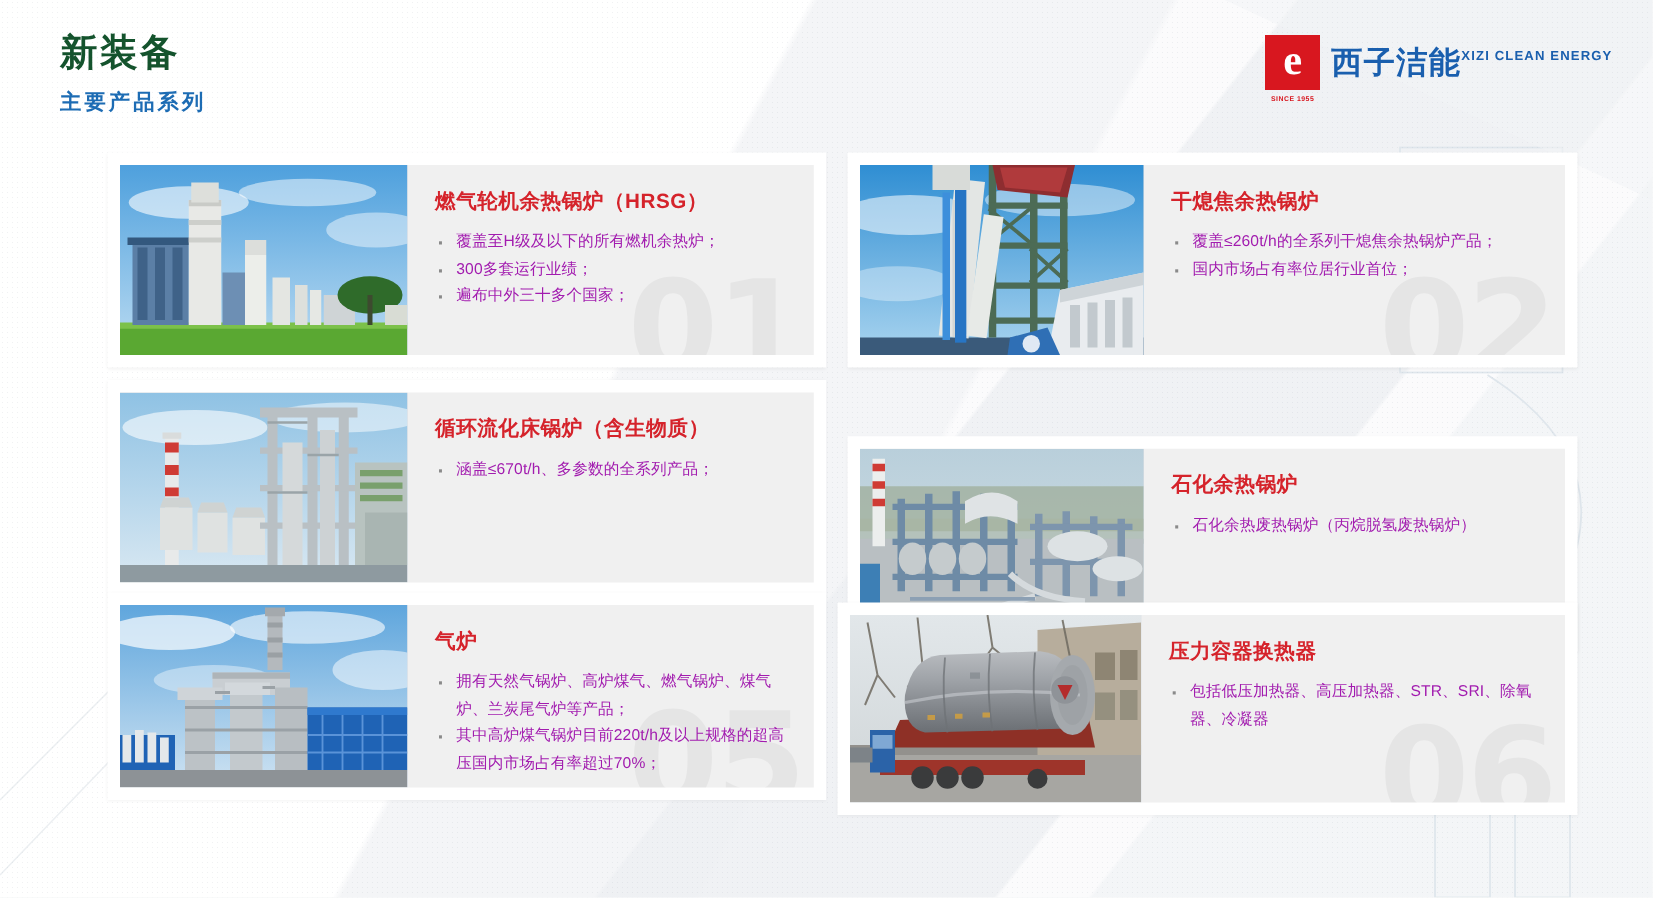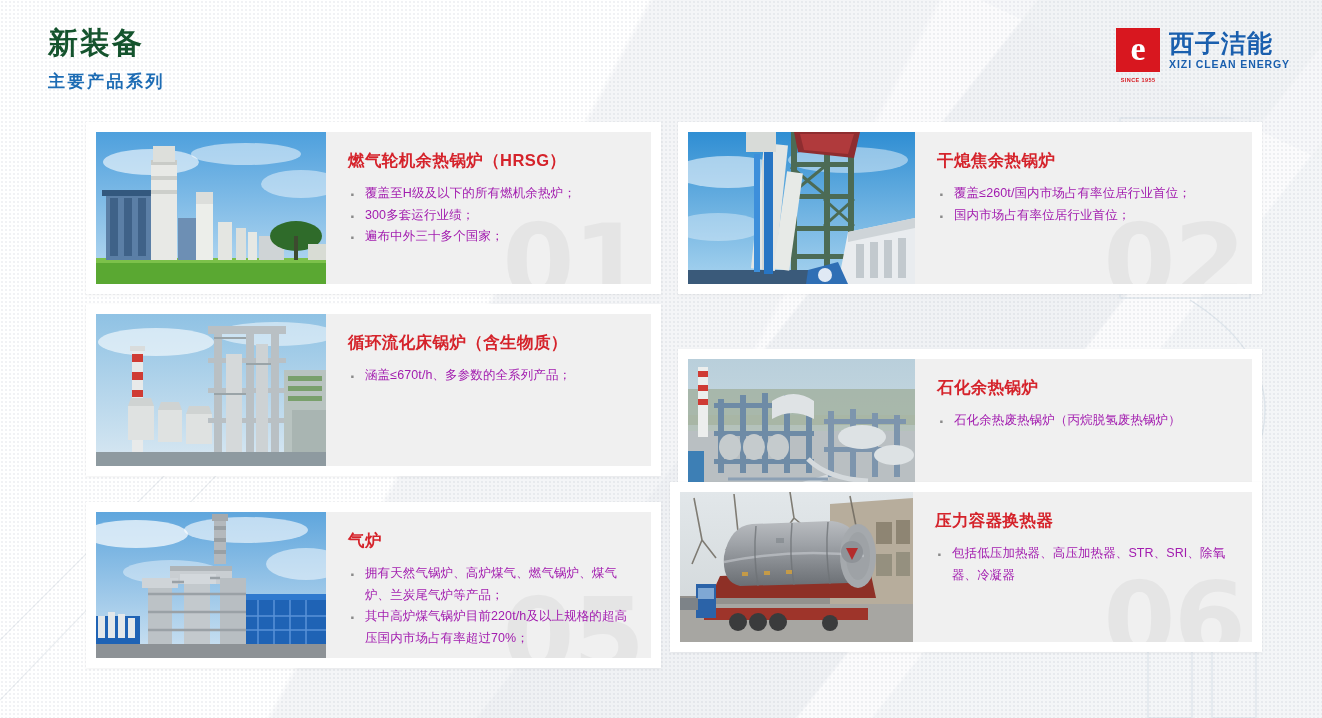--- a/index.html
+++ b/index.html
@@ -65,21 +65,21 @@
     color: #ffffff; font-size: 34px; font-weight: bold;
     font-family: "Liberation Serif", "DejaVu Serif", serif;
     line-height: 1; margin-top: -2px;
   }
   .logo-since {
     position: absolute; left: 0; bottom: -11px;
     width: 44px; text-align: center;
     font-size: 5.5px; letter-spacing: .4px; color: #d8171f; font-weight: bold;
     white-space: nowrap;
   }
-  .logo-text { display: flex; flex-direction: column; }
+  .logo-text { display: flex; flex-direction: row; }
   .logo-cn {
     font-size: 25px; font-weight: bold; color: #1a5fae;
     letter-spacing: 1px; line-height: 1.05;
   }
   .logo-en {
     font-size: 10.5px; font-weight: bold; color: #1a5fae;
     letter-spacing: .9px; margin-top: 2px;
   }
 
   
@@ -144,21 +144,21 @@
     content: "·";
     position: absolute; left: 2px; top: -3px;
     font-size: 17px; color: #8a8a8a; font-weight: bold;
   }
 
   
   #card-1 { left: 0;    top: 0;   width: 575px; height: 172px; }
   #card-2 { left: 592px; top: 0;   width: 584px; height: 172px; }
   #card-3 { left: 0;    top: 182px; width: 575px; height: 172px; }
   #card-4 { left: 592px; top: 186px; width: 584px; height: 172px; margin-top: 41px; }
-  #card-5 { left: 0;    top: 380px; width: 575px; height: 166px; }
+  #card-5 { left: 0;    top: 352px; width: 575px; height: 166px; }
   #card-6 { left: 584px; top: 360px; width: 592px; height: 170px; }
 
   #card-1 .card-photo, #card-3 .card-photo, #card-5 .card-photo { width: 230px; }
   #card-2 .card-photo, #card-4 .card-photo { width: 227px; }
   #card-6 .card-photo { width: 233px; }
 </style>
 </head>
 <body>
 
 <div class="bg-base"></div>
@@ -293,21 +293,21 @@
             <rect x="196" y="108" width="8" height="38"></rect>
             <rect x="210" y="106" width="8" height="40"></rect>
           </g>
           <path d="M120 138 L150 130 L160 152 L118 152 Z" fill="#2f6fb5"></path>
           <circle cx="137" cy="143" r="7" fill="#ffffff" opacity=".85"></circle>
         </svg>
       </div>
       <div class="card-body">
         <div class="card-title">干熄焦余热锅炉</div>
         <ul class="bullets">
-          <li>覆盖≤260t/国内市场占有率位居行业首位；</li>
+          <li>覆盖≤260t/h的全系列干熄焦余热锅炉产品；</li>
           <li>国内市场占有率位居行业首位；</li>
         </ul>
       </div>
       <div class="card-watermark">02</div>
     </div>
   </div>
 
   <div class="card" id="card-3">
     <div class="card-inner">
       <div class="card-photo">

